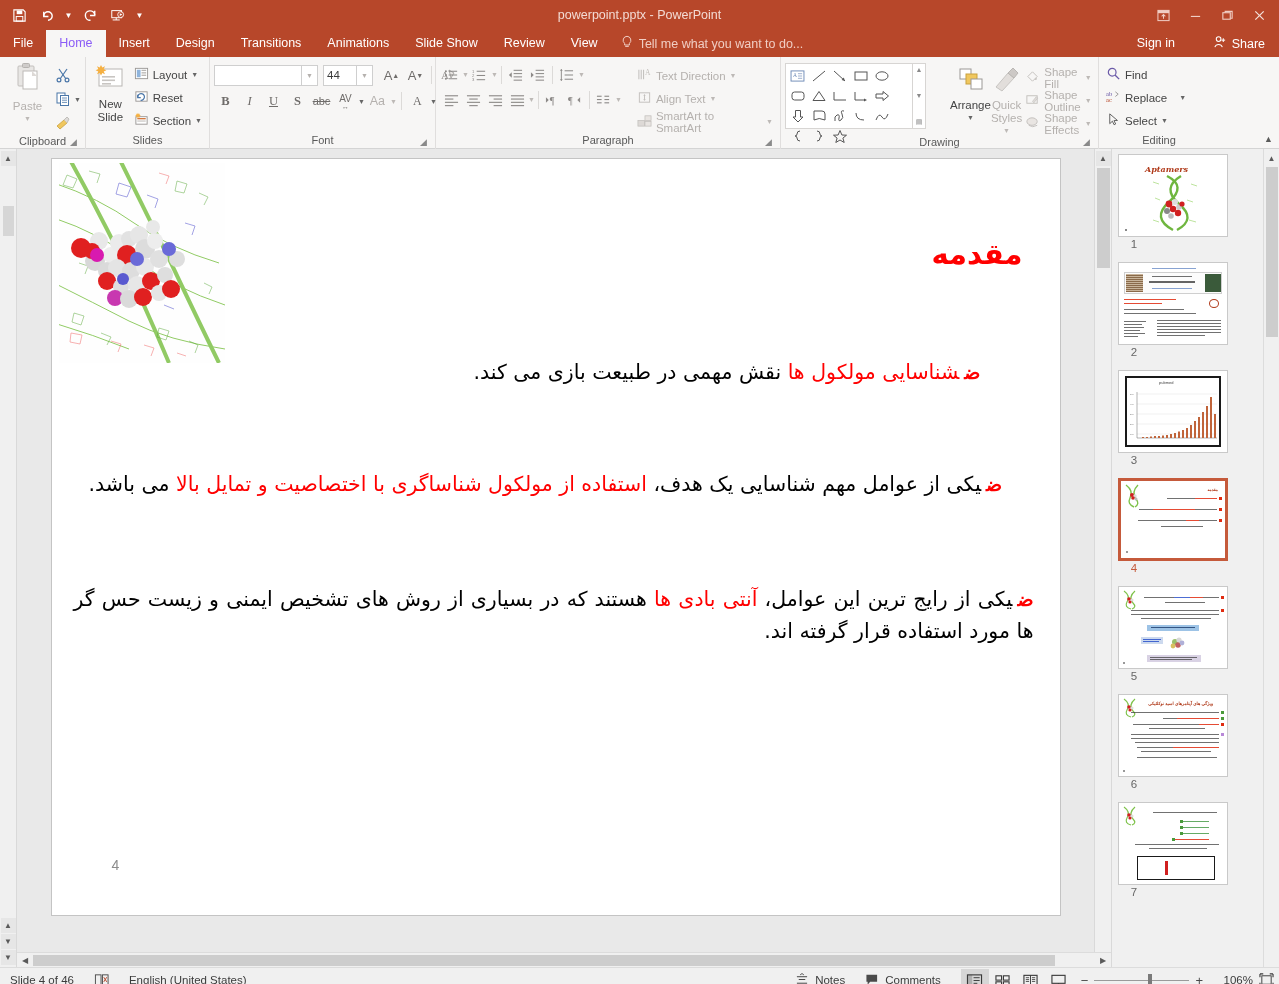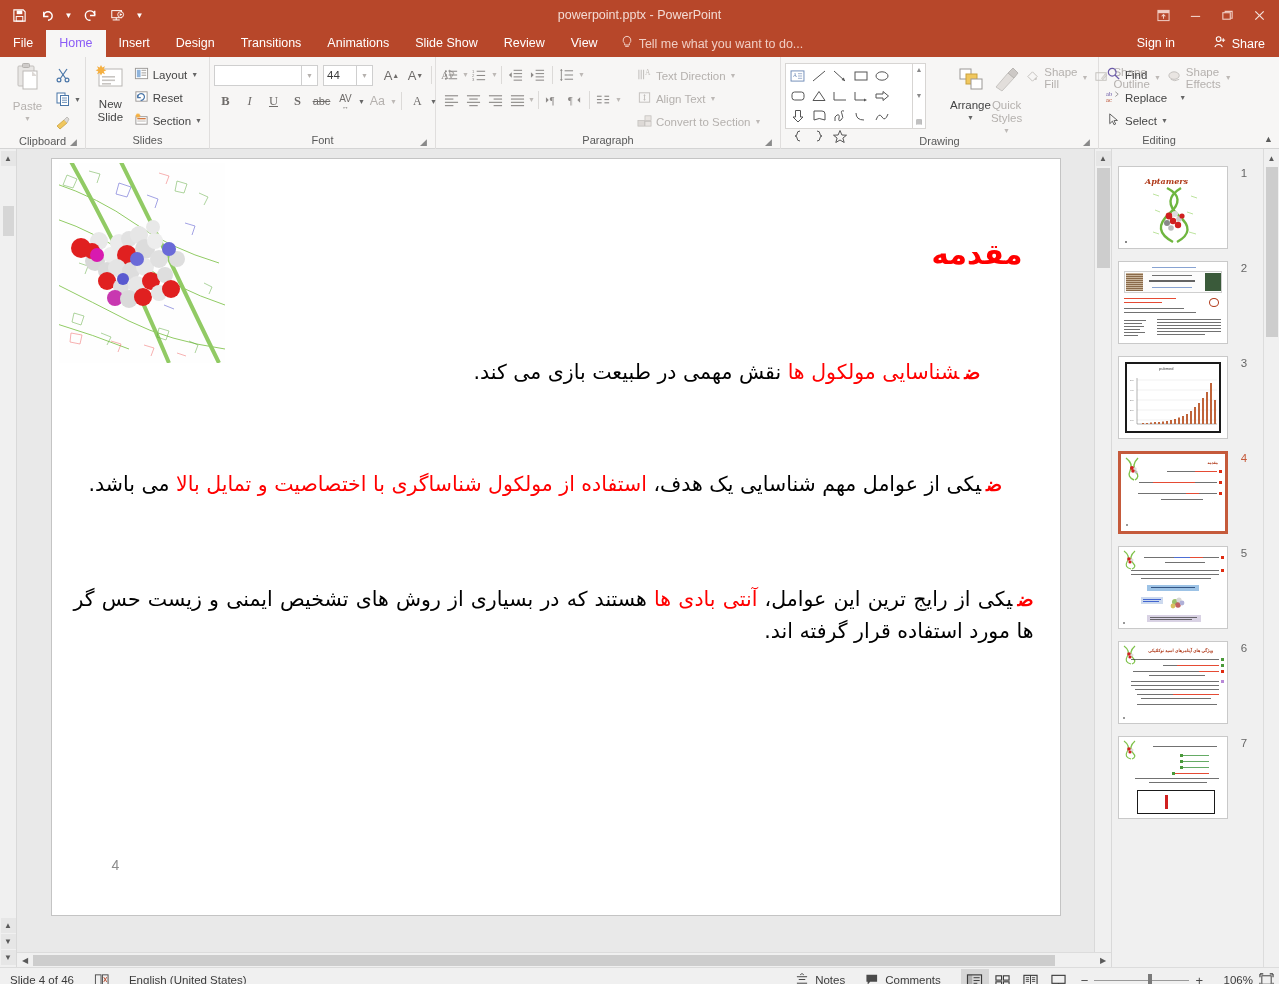--- a/index.html
+++ b/index.html
@@ -248,21 +248,21 @@
   
   .thumbpane {
     width: 152px; background: #f0f0f0;
     border-left: 1px solid #d9d9d9;
     position: relative;
     overflow: hidden;
     padding-top: 5px;
   }
   .thumb-row {
     display: flex; align-items: flex-start;
-    margin: 12px 0 12px 0; padding-left: 6px;
+    margin: 0 0 12px 0; padding-left: 6px; flex-direction: column;
   }
   .thumb {
     width: 110px; height: 83px;
     background: #fff; border: 1px solid #c9c9c9;
     position: relative; overflow: hidden;
     font-size: 2.6px; color: #333;
   }
   .thumb.sel { border: 3px solid #c55a3b; }
   .thumb-no {
     width: 22px; text-align: center;
@@ -719,21 +719,21 @@
           <span class="caret dim">▼</span>
         </div>
         <div class="smallrow dim">
           <span>
             <svg width="15" height="15" viewBox="0 0 16 16">
                 <rect x="1" y="8" width="7" height="6" fill="#ddd9d6" stroke="#c2bfbc" stroke-width=".8"></rect>
                 <rect x="8.5" y="3" width="6.5" height="5" fill="#e9e5e2" stroke="#c2bfbc" stroke-width=".8"></rect>
                 <rect x="8.5" y="9" width="6.5" height="5" fill="#e9e5e2" stroke="#c2bfbc" stroke-width=".8"></rect>
               </svg>
           </span>
-          <span>Convert to Section</span>
+          <span>SmartArt to SmartArt</span>
           <span class="caret dim">▼</span>
         </div>
       </div>
     </div>
     <div class="grp-label">
       <span>Paragraph</span>
       <span class="dlg">◢</span>
     </div>
   </div>
 
@@ -858,21 +858,21 @@
       <div class="bigbtn" style="width:52px">
         <span>
           <svg width="30" height="26" viewBox="0 0 30 26">
               <path d="M4 20 L16 6 L22 11 L10 24Z" fill="#e2dedb" stroke="#c2bfbc" stroke-width=".9"></path>
               <path d="M16 6 L21 1 L26 6 L22 11Z" fill="#cdc9c6" stroke="#b5b2af" stroke-width=".9"></path>
             </svg>
         </span>
         <span class="biglbl dim">Quick Styles</span>
         <span class="caret dim">▼</span>
       </div>
-      <div style="display:flex;flex-direction:row;padding-top:3px">
+      <div style="display:flex;flex-direction:column;padding-top:3px">
         <div class="smallrow dim">
           <span>
             <svg width="15" height="15" viewBox="0 0 16 16">
                 <path d="M3 8 L8 3 L13 8 L8 13Z" fill="none" stroke="#c2bfbc" stroke-width="1"></path>
                 <path d="M10 11 Q13 13 12.5 9Z" fill="#c2bfbc"></path>
               </svg>
           </span>
           <span>Shape Fill</span>
           <span class="caret dim">▼</span>
         </div>

